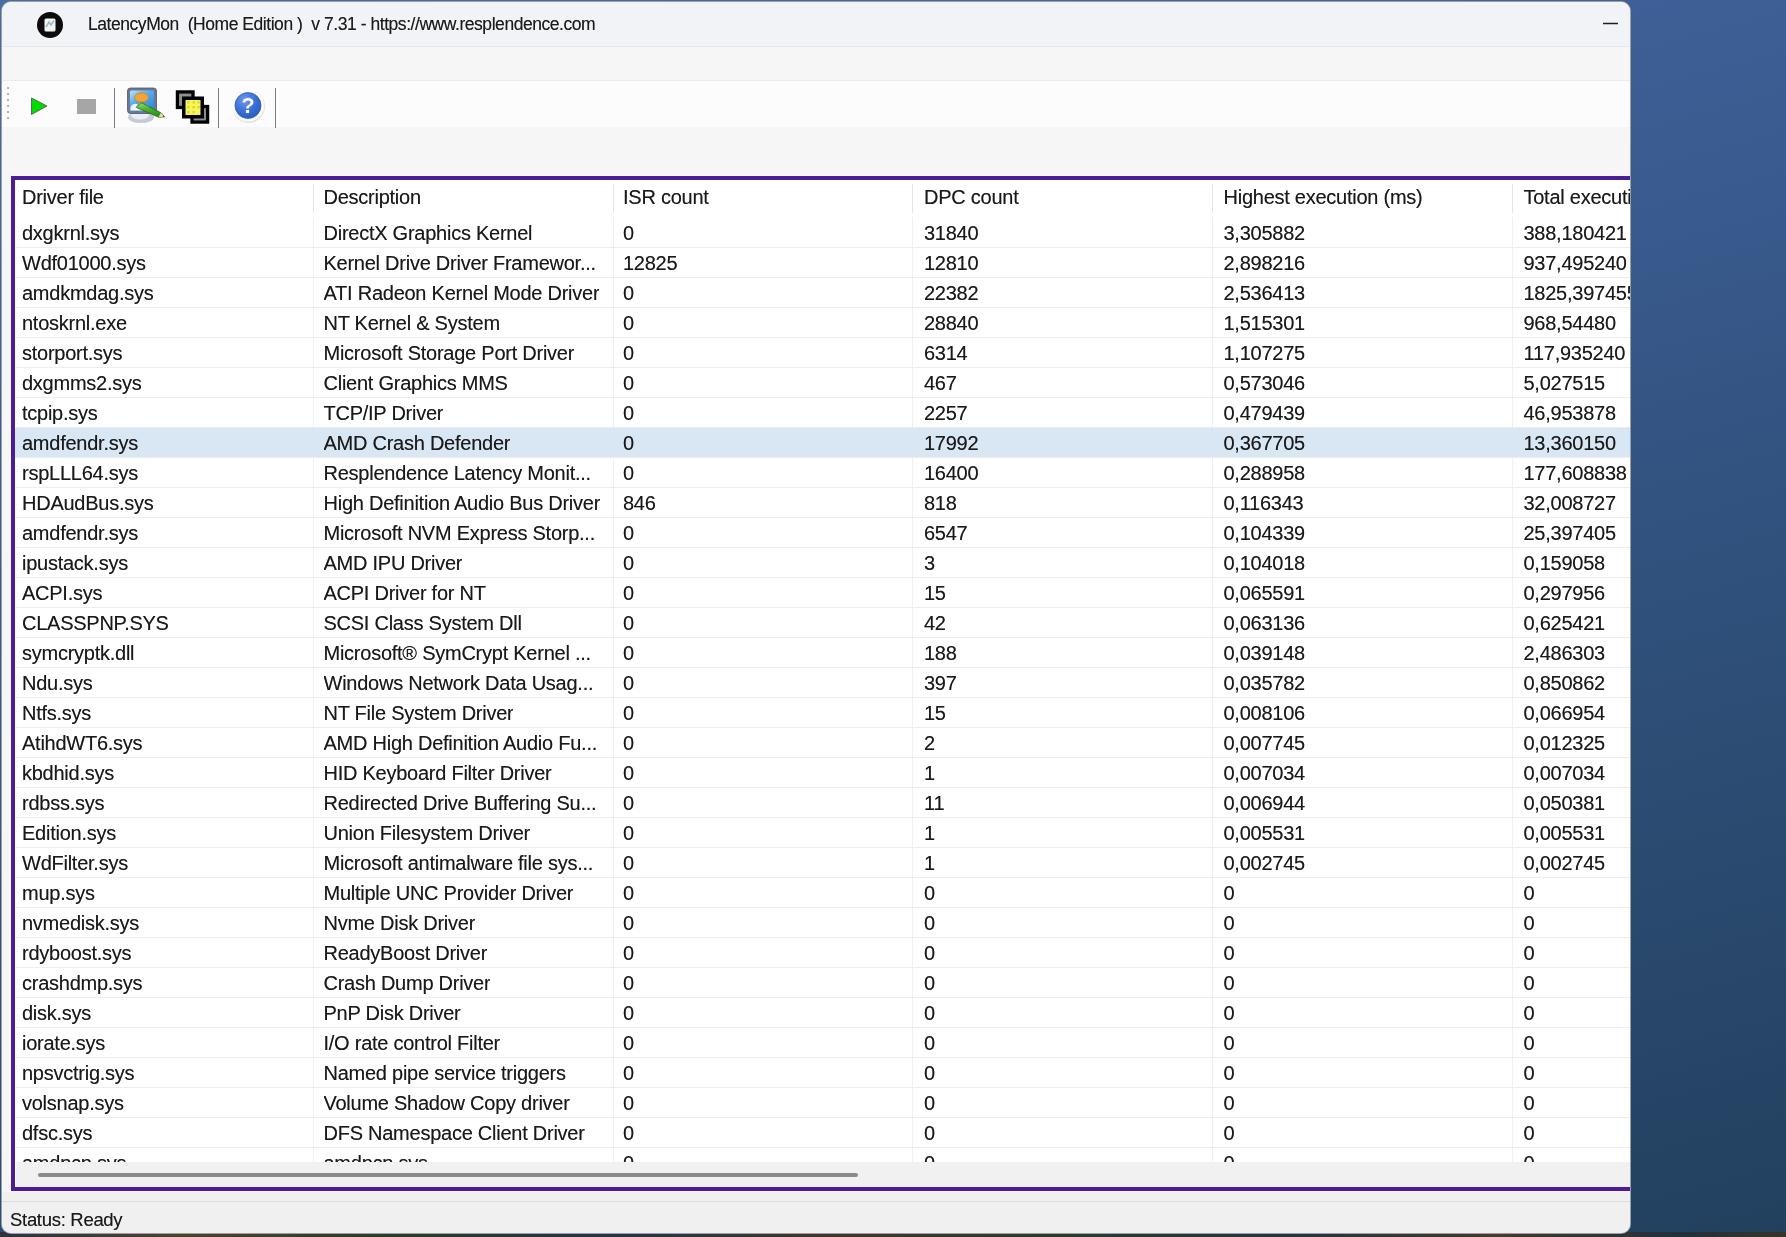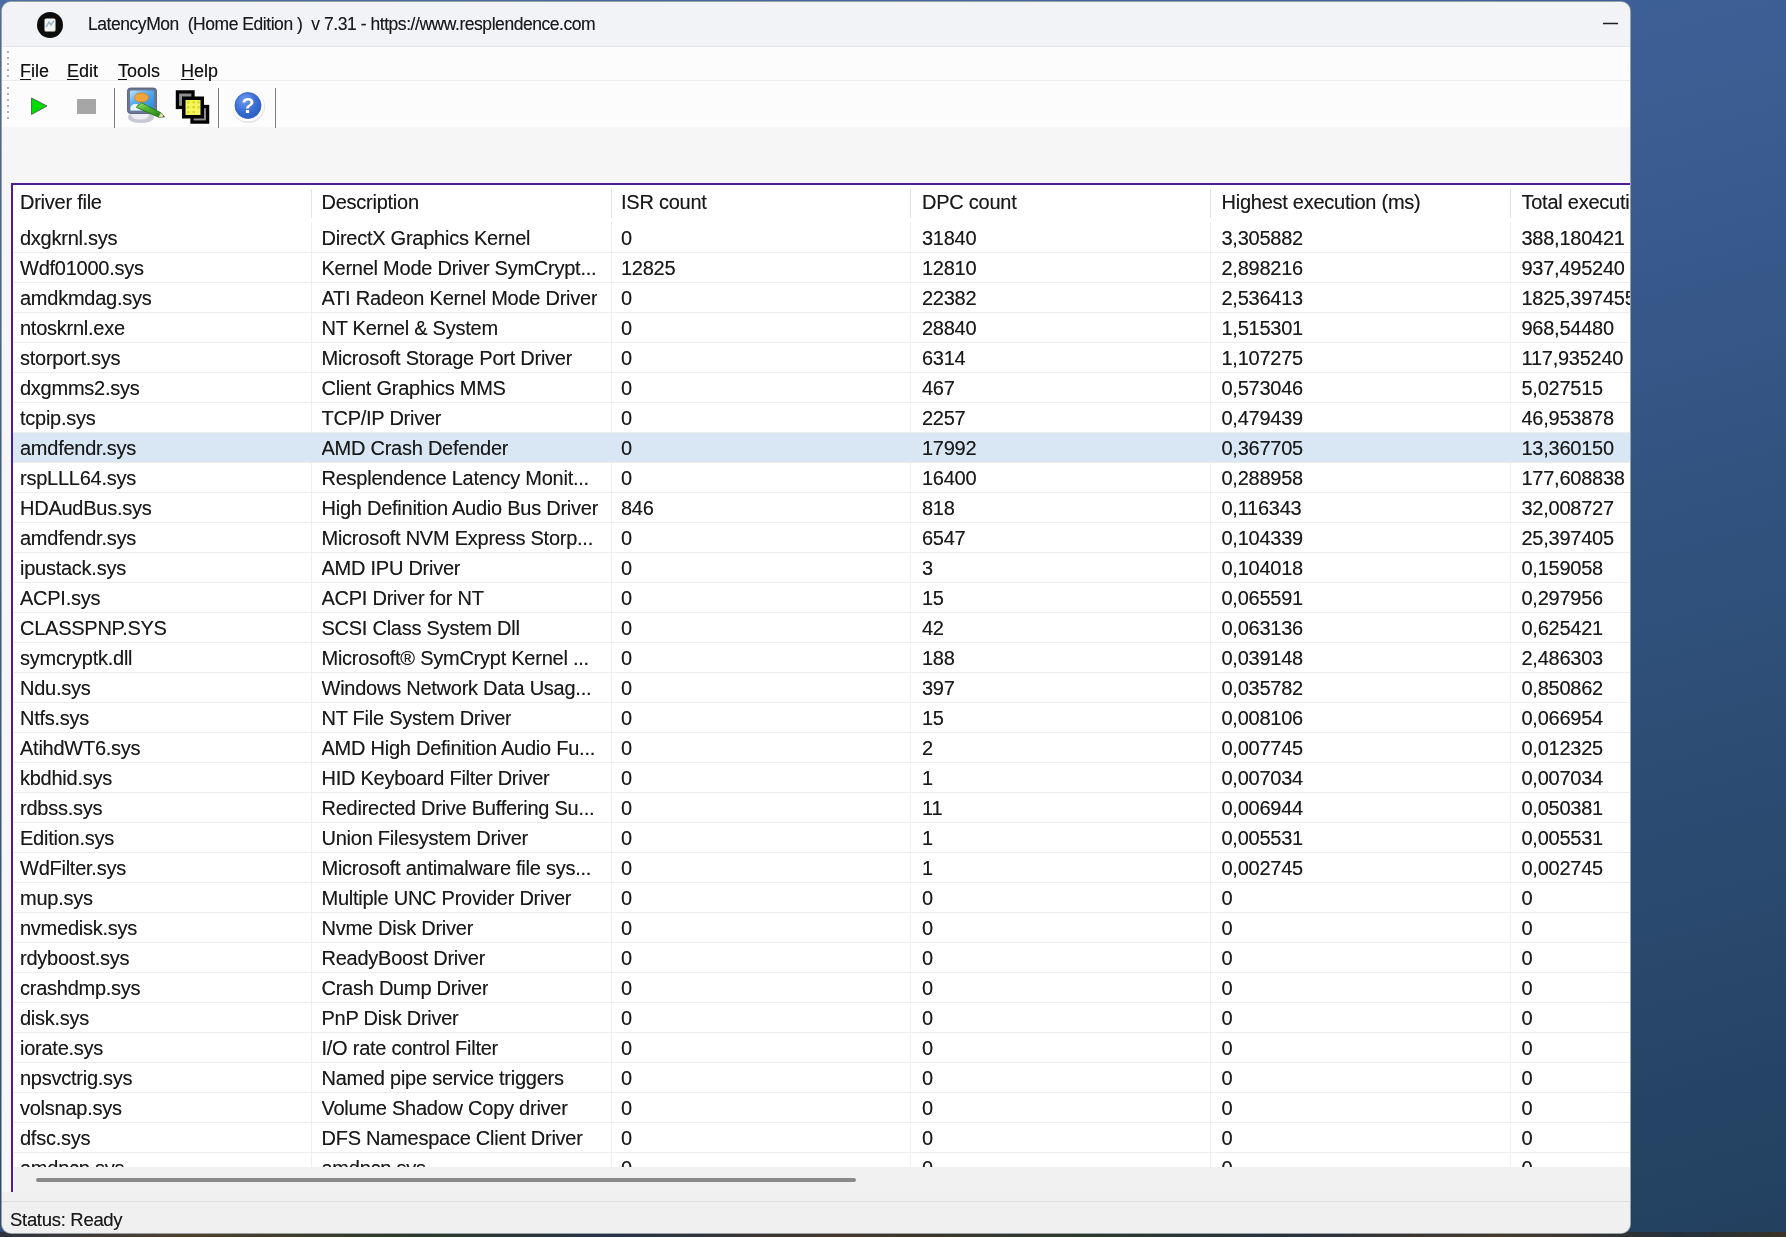--- a/index.html
+++ b/index.html
@@ -20,21 +20,21 @@
 #tool{position:absolute;left:0;top:78px;width:100%;height:46px;background:#fcfcfc;border-top:1px solid #ececec}
 
 #tabs{position:absolute;left:0;top:124px;width:100%;height:54px;background:#efefef;border-top:1px solid #e2e2e2}
 #tabs .t{font-size:21px;letter-spacing:-0.4px;color:#161616;top:13px}
 #tabs .sep{position:absolute;top:11px;height:40px;width:1px;background:#9b9b9b}
 .grip{position:absolute;width:2px;background:repeating-linear-gradient(180deg,#b0b0b0 0 2px,rgba(0,0,0,0) 2px 6px)}
 .tsep{position:absolute;width:1px;background:#7d7d7d}
 u{text-decoration-thickness:1.2px;text-underline-offset:2px}
 #tabs u{text-decoration-thickness:1.5px;text-underline-offset:5px}
 
-#tbl{position:absolute;left:9px;top:181px;width:1766px;height:1007px;border:2px solid #4c1d95;background:#fff;overflow:hidden}
+#tbl{position:absolute;left:9px;top:174px;width:1766px;height:1007px;border:4px solid #4c1d95;background:#fff;overflow:hidden}
 #tbl .cell{position:absolute;white-space:nowrap;font-size:20px;letter-spacing:-0.25px;color:#191919}
 #tbl .hline{position:absolute;left:1px;width:1744px;height:1px;background:#ededed}
 #tbl .vh{position:absolute;top:4px;height:29px;width:1px;background:#e3e3e3}
 #tbl .vb{position:absolute;top:37px;height:945px;width:1px;background:#efefef}
 #hl{position:absolute;left:0px;top:248px;width:1745px;height:30px;background:#d9e7f5}
 
 #vsb{position:absolute;right:1px;top:2px;width:21px;height:980px;background:#f1f1f1}
 #vth{position:absolute;left:7px;top:25px;width:4px;height:132px;background:#8a8a8a;border-radius:2px}
 #hsb{position:absolute;left:1px;bottom:0px;width:1764px;height:25px;background:#f1f1f1}
 #hth{position:absolute;left:22px;top:11px;width:820px;height:4px;background:#8a8a8a;border-radius:2px}
@@ -52,27 +52,20 @@
       <path d="M10 16 L13 11 L15 14 L18 9.5" stroke="#9db8c8" stroke-width="1.6" fill="none"></path>
       <path d="M15.5 20.5 L19 19 A13 13 0 0 1 16 20.9 Z" fill="#b98a52"></path>
     </svg>
     <span class="t txt">LatencyMon&nbsp; (Home Edition )&nbsp; v 7.31 - https://www.resplendence.com</span>
     <svg class="t" style="left:1598px;top:0" width="170" height="44" viewBox="0 0 170 44">
       <line x1="3" y1="21.5" x2="18" y2="21.5" stroke="#1f1f1f" stroke-width="1.6"></line>
       <rect x="73" y="14" width="15" height="14" rx="2.5" fill="none" stroke="#1f1f1f" stroke-width="1.7"></rect>
       <line x1="139" y1="13.5" x2="158" y2="30.5" stroke="#1f1f1f" stroke-width="1.8"></line>
       <line x1="158" y1="13.5" x2="139" y2="30.5" stroke="#1f1f1f" stroke-width="1.8"></line>
     </svg>
-  </div>
-  <div id="menu">
-    <div class="grip" style="left:5px;top:4px;height:26px"></div>
-    <span class="t" style="left:18px"><u>F</u>ile</span>
-    <span class="t" style="left:65px"><u>E</u>dit</span>
-    <span class="t" style="left:116px"><u>T</u>ools</span>
-    <span class="t" style="left:179px"><u>H</u>elp</span>
   </div>
   <div id="tool">
     <div class="grip" style="left:5px;top:6px;height:36px"></div>
     <svg class="t" style="left:28px;top:16px" width="20" height="20" viewBox="0 0 20 20">
       <path d="M1.5 1 L17 9 L1.5 17.5 Z" fill="#00dc00" stroke="#4d4d4d" stroke-width="0.8"></path>
     </svg>
     <rect class="t" style="left:75px;top:18px;width:19px;height:15px;background:#a6a6a6"></rect>
     <div class="tsep" style="left:112px;top:7px;height:40px"></div>
     <svg class="t" style="left:123px;top:6px" width="42" height="38" viewBox="0 0 42 38">
       <defs>
@@ -147,21 +140,21 @@
     <div class="vb" style="left:1497px"></div>
     <div id="hl"></div>
     <span class="cell" style="left:7px;top:42px">dxgkrnl.sys</span>
     <span class="cell" style="left:308.5px;top:42px;max-width:284px;overflow:hidden">DirectX Graphics Kernel</span>
     <span class="cell" style="left:608px;top:42px">0</span>
     <span class="cell" style="left:909px;top:42px">31840</span>
     <span class="cell" style="left:1208.5px;top:42px">3,305882</span>
     <span class="cell" style="left:1508.5px;top:42px">388,180421</span>
     <div class="hline" style="top:67px"></div>
     <span class="cell" style="left:7px;top:72px">Wdf01000.sys</span>
-    <span class="cell" style="left:308.5px;top:72px;max-width:284px;overflow:hidden">Kernel Mode Driver SymCrypt...</span>
+    <span class="cell" style="left:308.5px;top:72px;max-width:284px;overflow:hidden">Kernel Drive Driver Framewor...</span>
     <span class="cell" style="left:608px;top:72px">12825</span>
     <span class="cell" style="left:909px;top:72px">12810</span>
     <span class="cell" style="left:1208.5px;top:72px">2,898216</span>
     <span class="cell" style="left:1508.5px;top:72px">937,495240</span>
     <div class="hline" style="top:97px"></div>
     <span class="cell" style="left:7px;top:102px">amdkmdag.sys</span>
     <span class="cell" style="left:308.5px;top:102px;max-width:284px;overflow:hidden">ATI Radeon Kernel Mode Driver</span>
     <span class="cell" style="left:608px;top:102px">0</span>
     <span class="cell" style="left:909px;top:102px">22382</span>
     <span class="cell" style="left:1208.5px;top:102px">2,536413</span>

